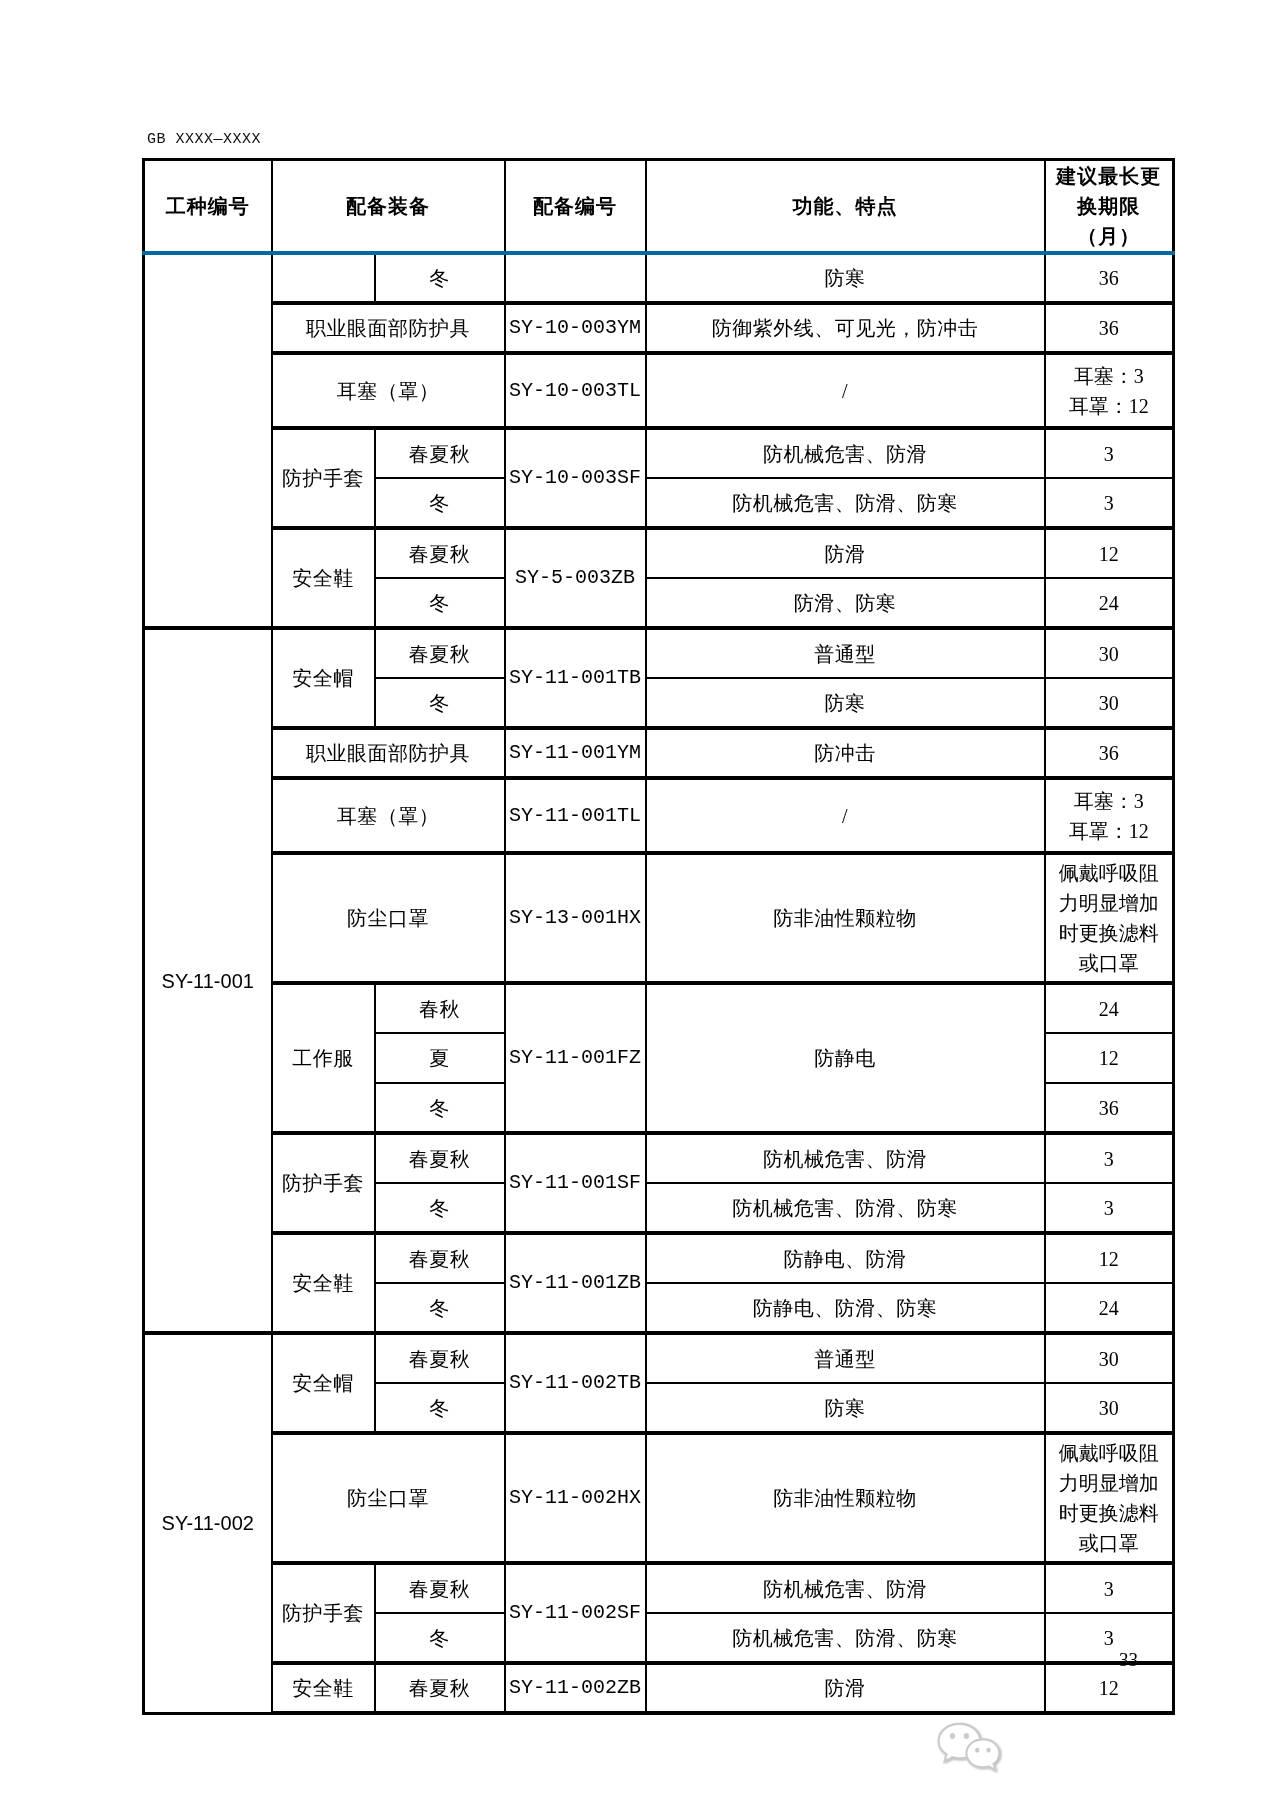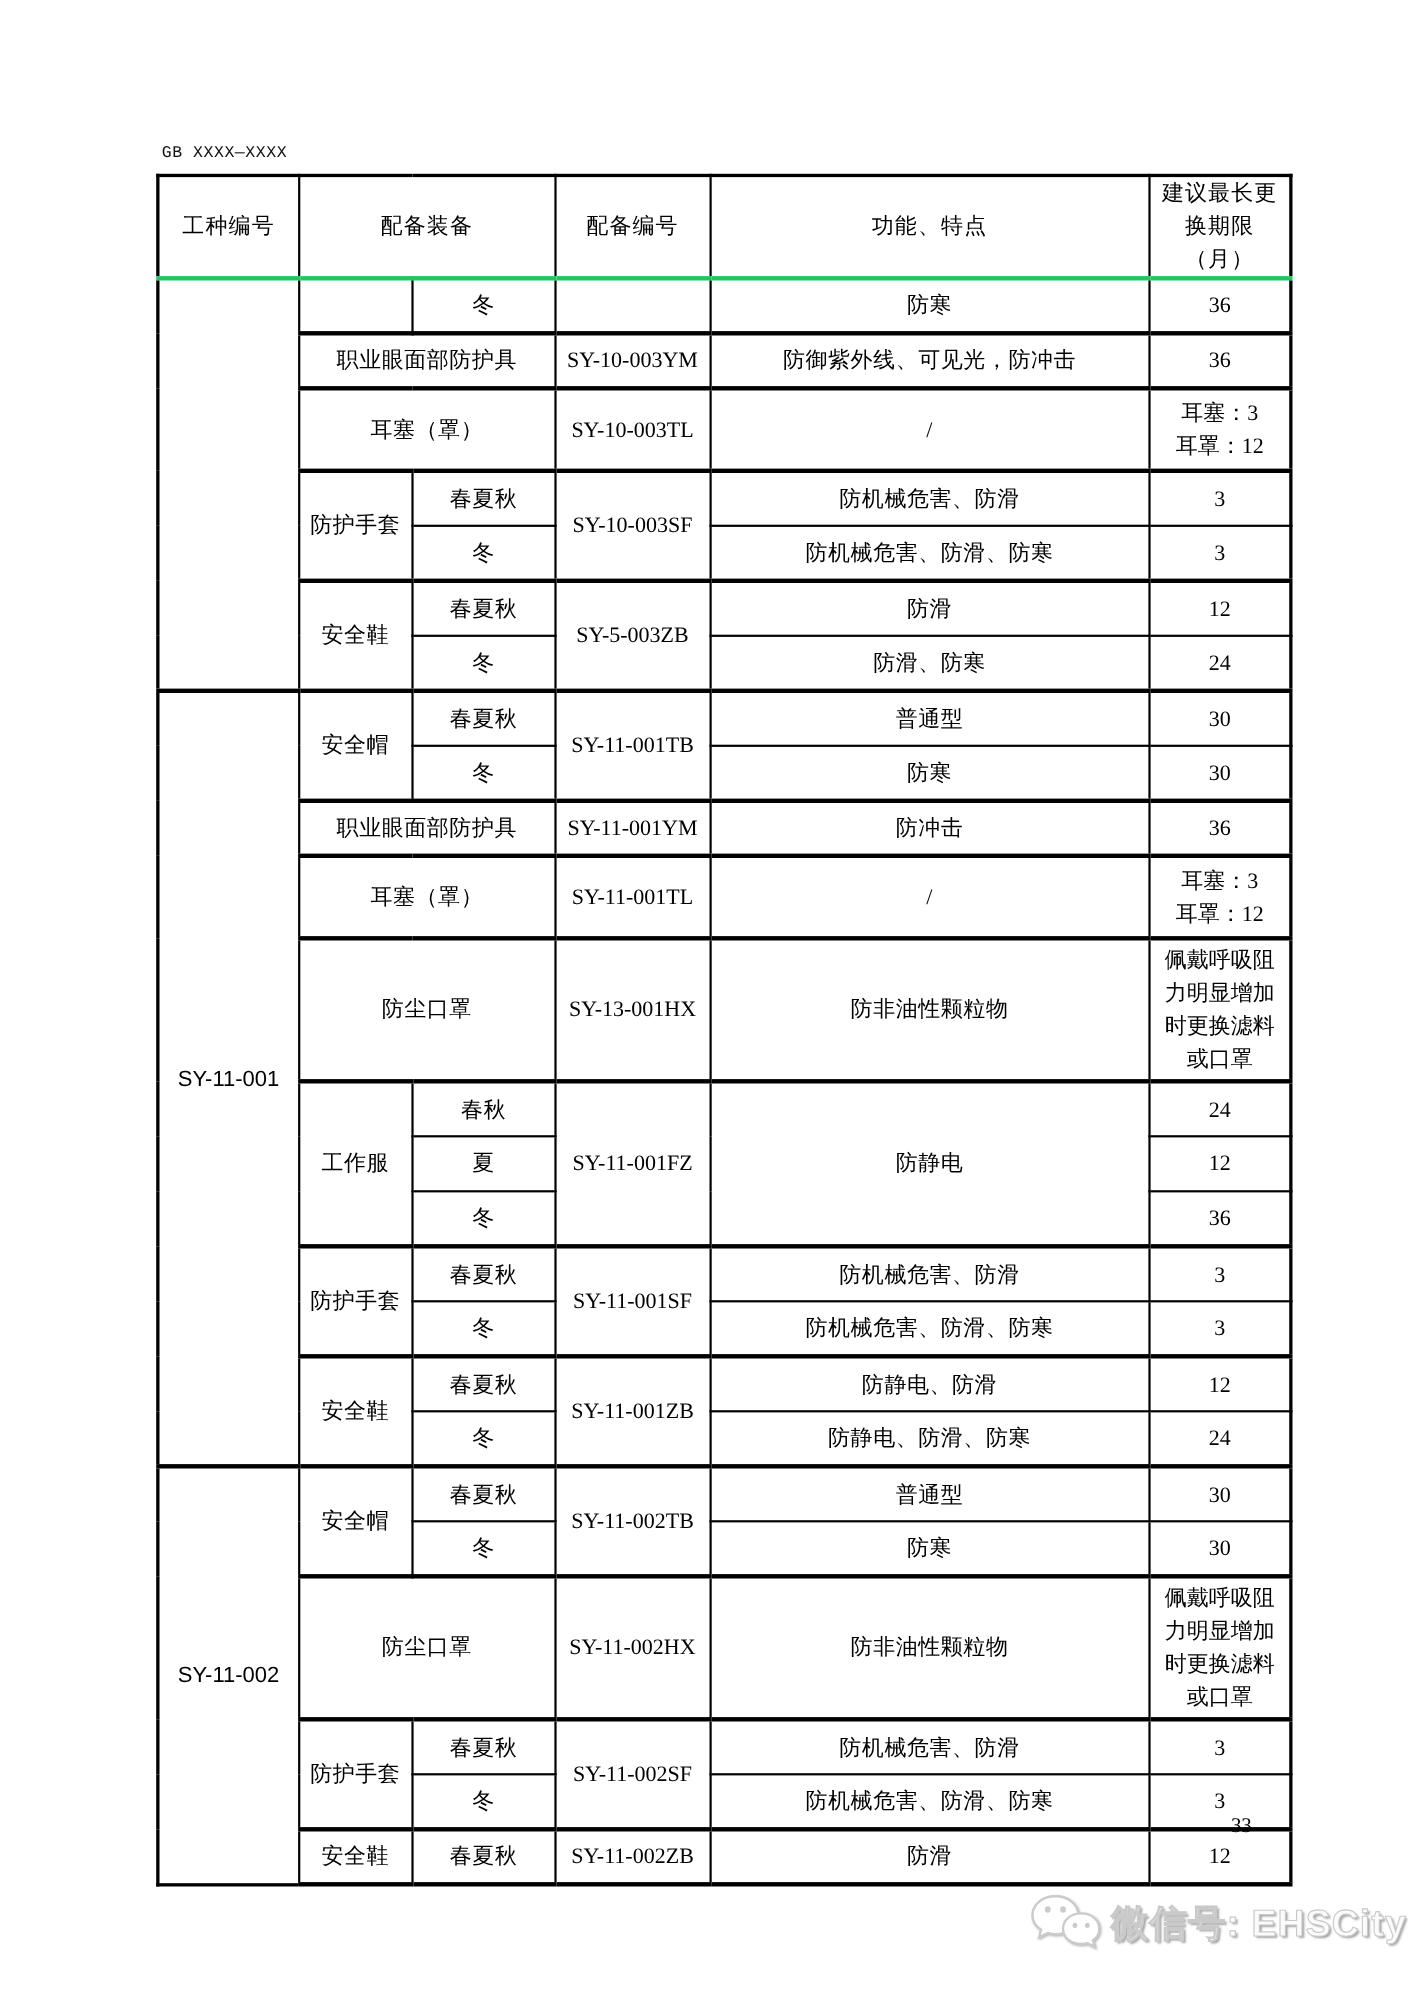--- a/index.html
+++ b/index.html
@@ -16,27 +16,27 @@
     position:absolute; left:142px; top:158px;
     width:1030px; border-collapse:collapse; table-layout:fixed;
     border:3px solid #000;
   }
   table.equip th, table.equip td {
     border:2px solid #000; vertical-align:middle; text-align:center;
     padding:0 2px; line-height:1.5; font-size:20px;
     overflow:hidden; word-break:break-all;
   }
   table.equip thead th {
-    font-weight:normal; border-bottom:4px solid #22c55e; height:57px;
+    font-weight:bold; border-bottom:4px solid #0369a1; height:57px;
     letter-spacing:1px;
   }
   table.equip tr.thick > td { border-top:4px solid #000; }
   table.equip tbody tr:last-child > td { border-bottom:4px solid #000; }
   .cell-c1 { font-family:Liberation Sans, sans-serif; font-size:18px; }
-  .cell-c3 { font-family:Liberation Serif, serif; font-size:18px; }
+  .cell-c3 { font-family:Liberation Mono, monospace; font-size:18px; }
   .cell-c4 { text-align:left; padding-left:12px; letter-spacing:0.5px; }
   .cell-c5 { font-size:19px; }
   .cell-c2a, .cell-c2b, .cell-c2 { letter-spacing:0.5px; }
   .page-number {
     position:absolute; left:1119px; top:1649px; font-size:19px;
     font-family:"Liberation Serif","DejaVu Serif",serif;
   }
   .watermark {
     position:absolute; left:936px; top:1714px; height:70px;
     display:flex; align-items:center; gap:8px;
@@ -239,14 +239,13 @@
         <path d="M54 22 C43 22 35 29 35 38 C35 47 43 54 54 54 C56.2 54 58.4 53.7 60.4 53.1 L68 57 L66.3 50.2 C70.7 47.3 73 42.9 73 38 C73 29 65 22 54 22 Z"></path>
       </g>
       <g fill="#cbcbcb">
         <ellipse cx="19" cy="18" rx="3" ry="3.4"></ellipse>
         <ellipse cx="35" cy="18" rx="3" ry="3.4"></ellipse>
         <ellipse cx="47.5" cy="34.5" rx="2.5" ry="2.8"></ellipse>
         <ellipse cx="60.5" cy="34.5" rx="2.5" ry="2.8"></ellipse>
       </g>
     </svg>
   </span>
-  <span class="watermark-text">微信号: EHSCity</span>
 </div>
 
 </body></html>

